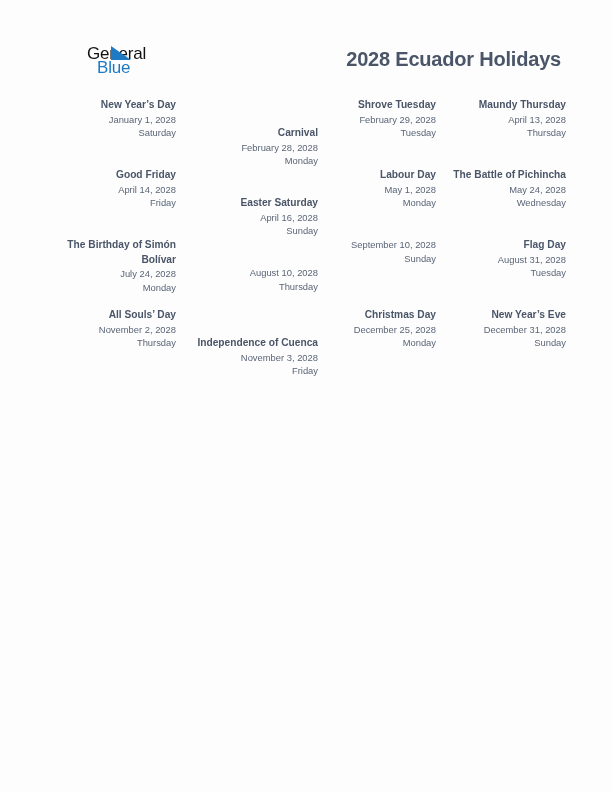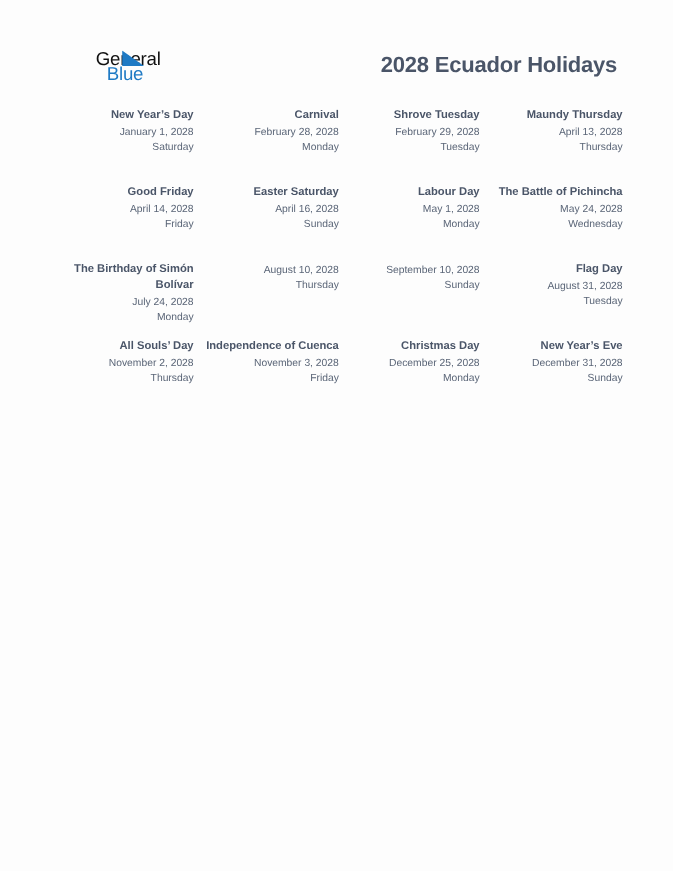--- a/index.html
+++ b/index.html
@@ -12,21 +12,21 @@
   .logo .general { position: absolute; left: 0; top: 0; font-size: 17px; color: #111; letter-spacing: -0.2px; margin-left: 36px; }
   .logo .blue { position: absolute; left: 46px; top: 14px; font-size: 17px; color: #1f7ac4; letter-spacing: -0.2px; }
   .logo svg { position: absolute; left: 60px; top: 2px; }
   .title {
     position: absolute; right: 51px; top: 48px; font-size: 20px; font-weight: bold;
     color: #4a5568; letter-spacing: -0.2px;
   }
   .grid { position: absolute; left: 51px; top: 98px; width: 520px; text-align: right; }
   .row { position: relative; height: 70px; }
   .cell { position: absolute; top: 0; width: 125px; }
-  .cell.c0 { left: 0; } .cell.c1 { left: 132px; } .cell.c2 { left: 260px; } .cell.c3 { left: 390px; }
+  .cell.c0 { left: 0; } .cell.c1 { left: 142px; margin-top: 28px; } .cell.c2 { left: 260px; } .cell.c3 { left: 390px; }
   .name { font-size: 10.2px; font-weight: bold; color: #4a5568; line-height: 14.5px; }
   .date, .day { font-size: 9.4px; color: #5a6577; line-height: 13.8px; }
 </style>
 </head>
 <body>
 
 <div class="logo">
   <span class="general">General</span>
   <svg width="20" height="14" viewBox="0 0 20 14">
       <polygon points="0,0 0,14 20,14" fill="#1f7ac4"></polygon>

